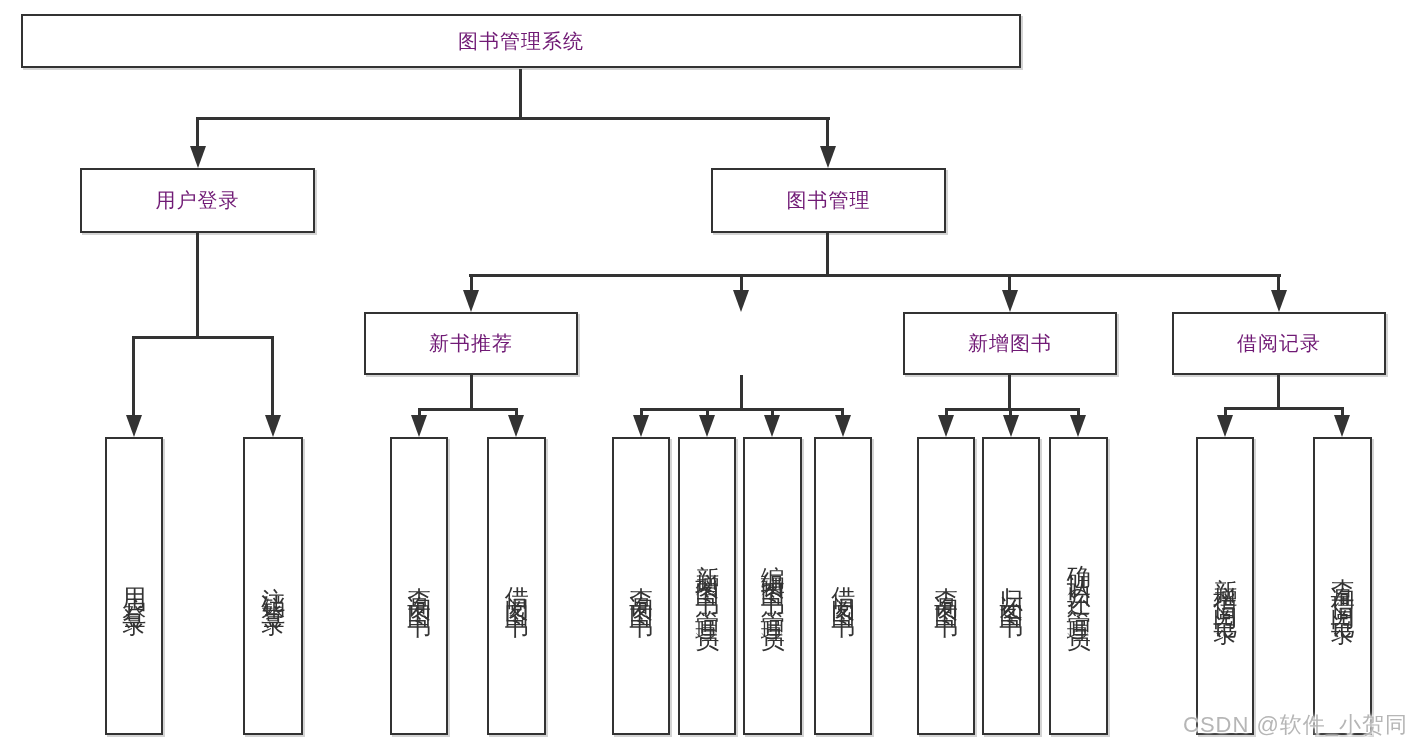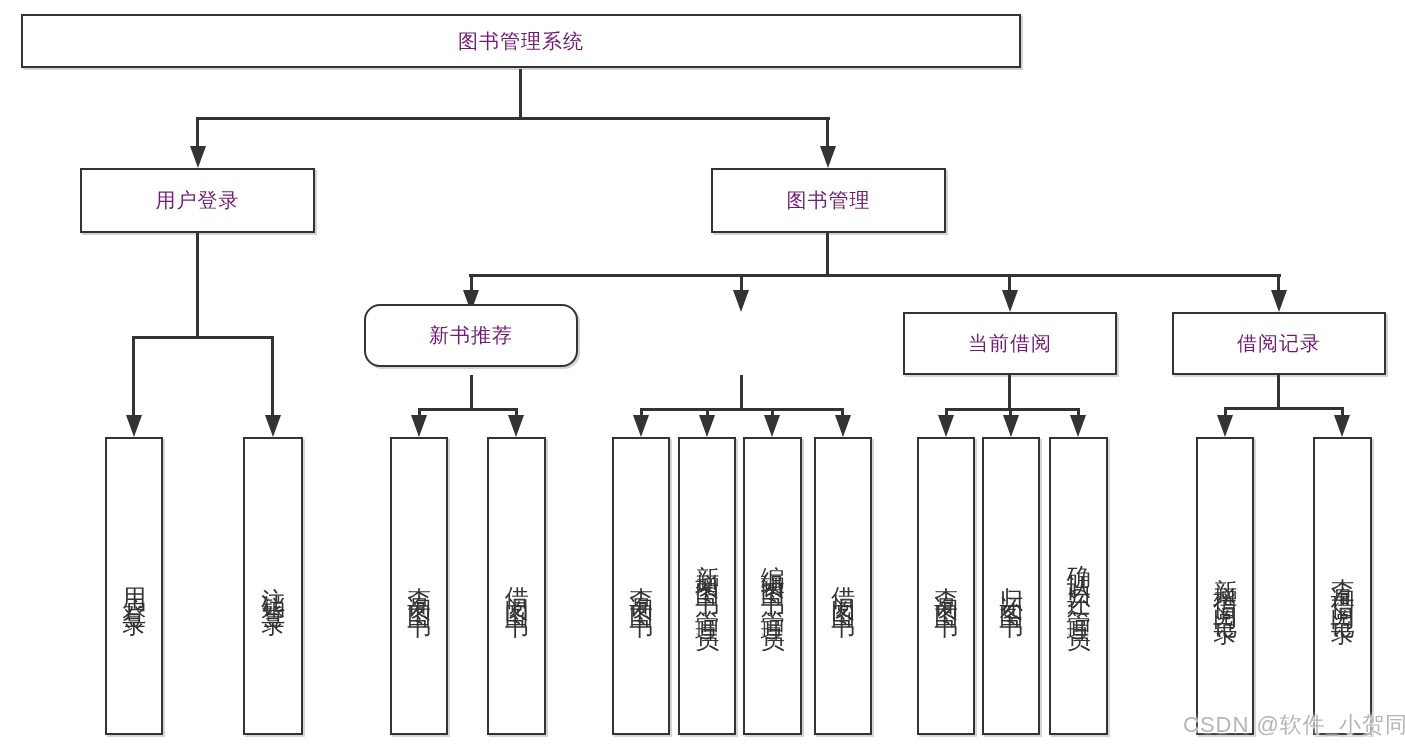--- a/index.html
+++ b/index.html
@@ -108,25 +108,25 @@
   <div class="hline" style="left:469px; top:274px; width:812px;"></div>
   <div class="vline" style="left:470px; top:274px; height:18px;"></div>
   <div class="arrow" style="left:463px; top:290px;"></div>
   <div class="vline" style="left:740px; top:274px; height:18px;"></div>
   <div class="arrow" style="left:733px; top:290px;"></div>
   <div class="vline" style="left:1008px; top:274px; height:18px;"></div>
   <div class="arrow" style="left:1002px; top:290px;"></div>
   <div class="vline" style="left:1277px; top:274px; height:18px;"></div>
   <div class="arrow" style="left:1271px; top:290px;"></div>
 
-  <div class="box" style="left:364px; top:304px; width:214px; height:63px;border-radius:16px;">
+  <div class="box" style="left:364px; top:312px; width:214px; height:63px;">
     <span class="lbl">新书推荐</span>
   </div>
   <div class="box" style="left:903px; top:312px; width:214px; height:63px;">
-    <span class="lbl">当前借阅</span>
+    <span class="lbl">新增图书</span>
   </div>
   <div class="box" style="left:1172px; top:312px; width:214px; height:63px;">
     <span class="lbl">借阅记录</span>
   </div>
 
   <div class="vline" style="left:470px; top:375px; height:33px;"></div>
   <div class="hline" style="left:418px; top:408px; width:100px;"></div>
   <div class="vline" style="left:418px; top:408px; height:10px;"></div>
   <div class="arrow" style="left:411px; top:415px;"></div>
   <div class="vline" style="left:515px; top:408px; height:10px;"></div>

